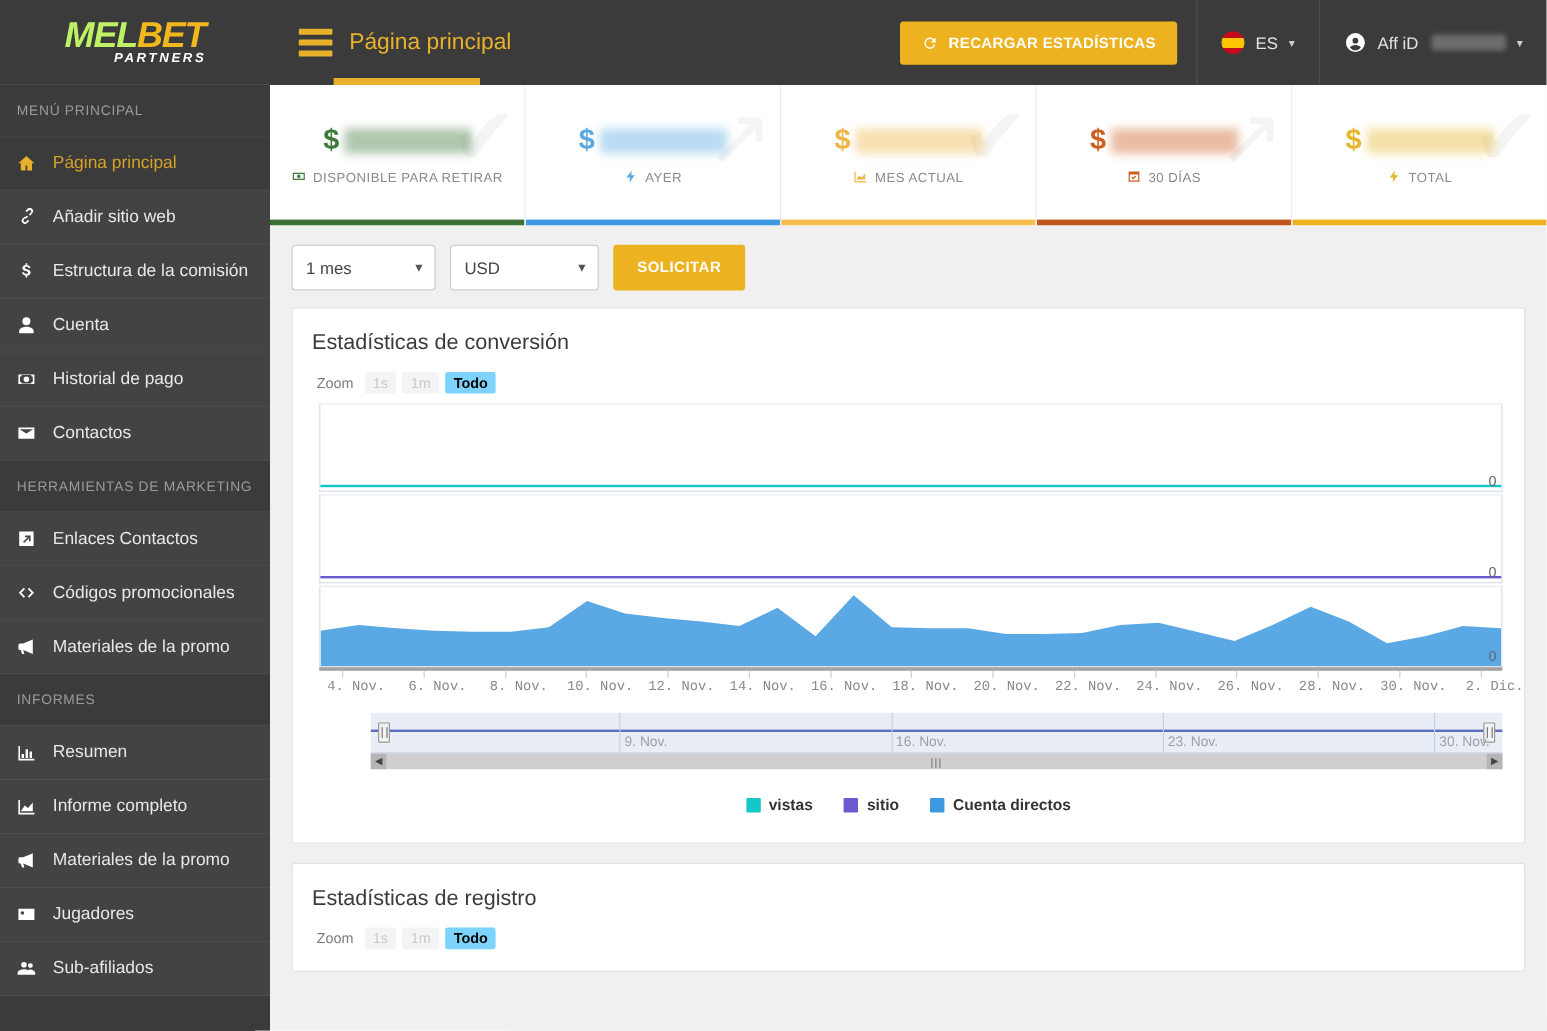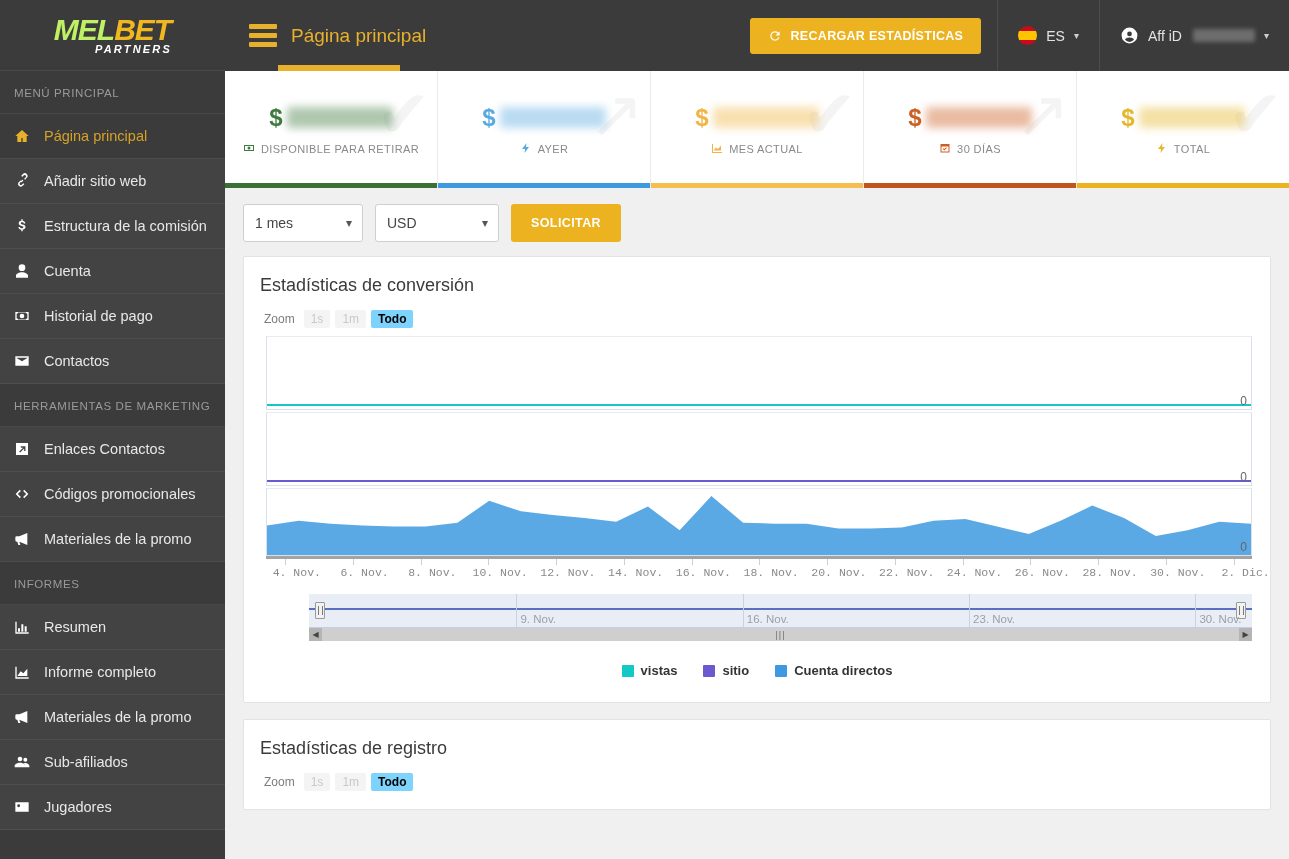--- a/index.html
+++ b/index.html
@@ -412,32 +412,32 @@
         <span class="nav-ico">
           <svg viewBox="0 0 24 24">
             <path d="M20 3 8 8H4a2 2 0 0 0-2 2v4a2 2 0 0 0 2 2h1l1.5 5h3L8 16l12 5z"></path>
           </svg>
         </span>
         <span class="nav-label">Materiales de la promo</span>
       </div>
       <div class="nav-item">
         <span class="nav-ico">
           <svg viewBox="0 0 24 24">
+            <path d="M2 5h20v14H2zm5 3a2.2 2.2 0 1 0 0 4.4A2.2 2.2 0 0 0 7 8zm-3.3 8c0-1.8 2.2-2.7 3.3-2.7s3.3.9 3.3 2.7zM13 8.5h7v1.6h-7zm0 3.2h7v1.6h-7zm0 3.2h5v1.6h-5z"></path>
+          </svg>
+        </span>
+        <span class="nav-label">Jugadores</span>
+      </div>
+      <div class="nav-item">
+        <span class="nav-ico">
+          <svg viewBox="0 0 24 24">
             <path d="M9 11a3.5 3.5 0 1 0 0-7 3.5 3.5 0 0 0 0 7zm8 .5a3 3 0 1 0 0-6 3 3 0 0 0 0 6zM9 13c-3 0-8 1.6-8 4.5V20h16v-2.5C17 14.6 12 13 9 13zm8 .5c-.8 0-1.8.1-2.7.4 1.5 1 2.7 2.3 2.7 3.6V20h6v-2.2c0-2.4-4-4.3-6-4.3z"></path>
           </svg>
         </span>
         <span class="nav-label">Sub-afiliados</span>
-      </div>
-      <div class="nav-item">
-        <span class="nav-ico">
-          <svg viewBox="0 0 24 24">
-            <path d="M2 5h20v14H2zm5 3a2.2 2.2 0 1 0 0 4.4A2.2 2.2 0 0 0 7 8zm-3.3 8c0-1.8 2.2-2.7 3.3-2.7s3.3.9 3.3 2.7zM13 8.5h7v1.6h-7zm0 3.2h7v1.6h-7zm0 3.2h5v1.6h-5z"></path>
-          </svg>
-        </span>
-        <span class="nav-label">Jugadores</span>
       </div>
     </nav>
 </aside>
 
 <div class="main">
 
   <header class="topbar">
     <div class="tb-title-wrap">
       <div class="burger">
         <span></span>

